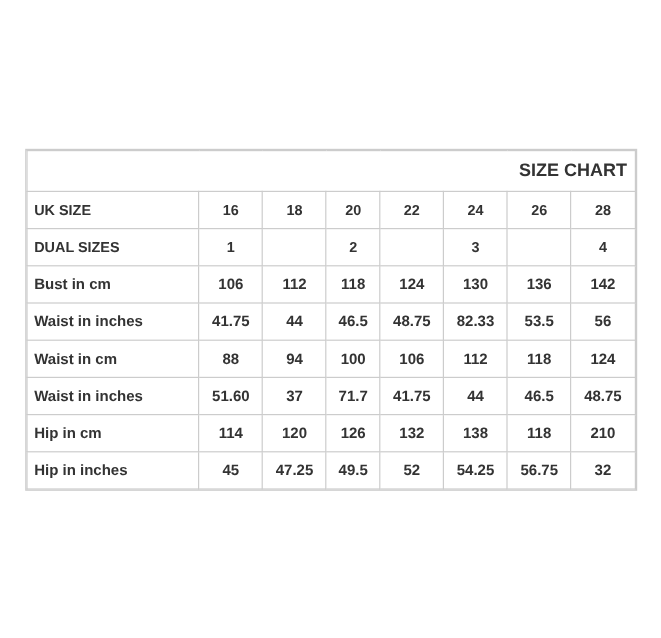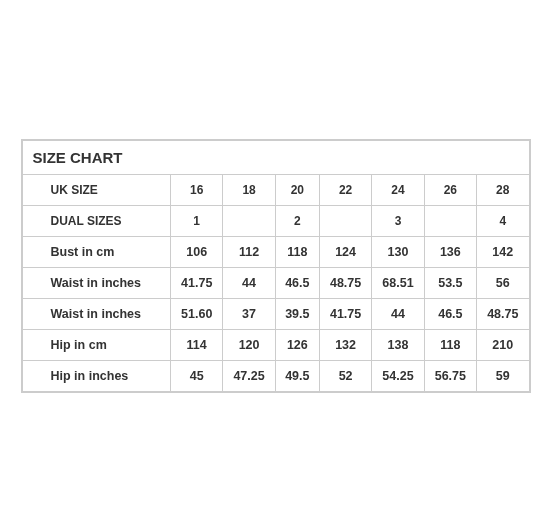--- a/index.html
+++ b/index.html
@@ -32,29 +32,29 @@
     td {
       border: 1px solid #ccc;
       padding: 8px 6px;
       text-align: center;
       color: #333;
       font-size: 12.5px;
     }
 
     td.row-label {
       text-align: left;
-      padding-left: 28px;
+      padding-left: 6px;
       font-size: 12.5px;
       min-width: 120px;
     }
 
     tr.header-row td {
       font-weight: bold;
       font-size: 15px;
-      text-align: left;
+      text-align: right;
       padding-left: 10px;
       background: #fff;
     }
 
     tr.bold-row td {
       font-weight: bold;
       text-transform: uppercase;
       font-size: 12px;
       color: #333;
     }
@@ -107,29 +107,39 @@
           <td>130</td>
           <td>136</td>
           <td>142</td>
         </tr>
         <tr class="normal-row">
           <td class="row-label">Waist in inches</td>
           <td>41.75</td>
           <td>44</td>
           <td>46.5</td>
           <td>48.75</td>
-          <td>68.51</td>
+          <td>82.33</td>
           <td>53.5</td>
           <td>56</td>
+        </tr>
+        <tr class="normal-row">
+          <td class="row-label">Waist in cm</td>
+          <td>88</td>
+          <td>94</td>
+          <td>100</td>
+          <td>106</td>
+          <td>112</td>
+          <td>118</td>
+          <td>124</td>
         </tr>
         <tr class="normal-row">
           <td class="row-label">Waist in inches</td>
           <td>51.60</td>
           <td>37</td>
-          <td>39.5</td>
+          <td>71.7</td>
           <td>41.75</td>
           <td>44</td>
           <td>46.5</td>
           <td>48.75</td>
         </tr>
         <tr class="normal-row">
           <td class="row-label">Hip in cm</td>
           <td>114</td>
           <td>120</td>
           <td>126</td>
@@ -139,17 +149,17 @@
           <td>210</td>
         </tr>
         <tr class="normal-row">
           <td class="row-label">Hip in inches</td>
           <td>45</td>
           <td>47.25</td>
           <td>49.5</td>
           <td>52</td>
           <td>54.25</td>
           <td>56.75</td>
-          <td>59</td>
+          <td>32</td>
         </tr>
       </tbody>
   </table>
 </div>
 
 </body></html>

